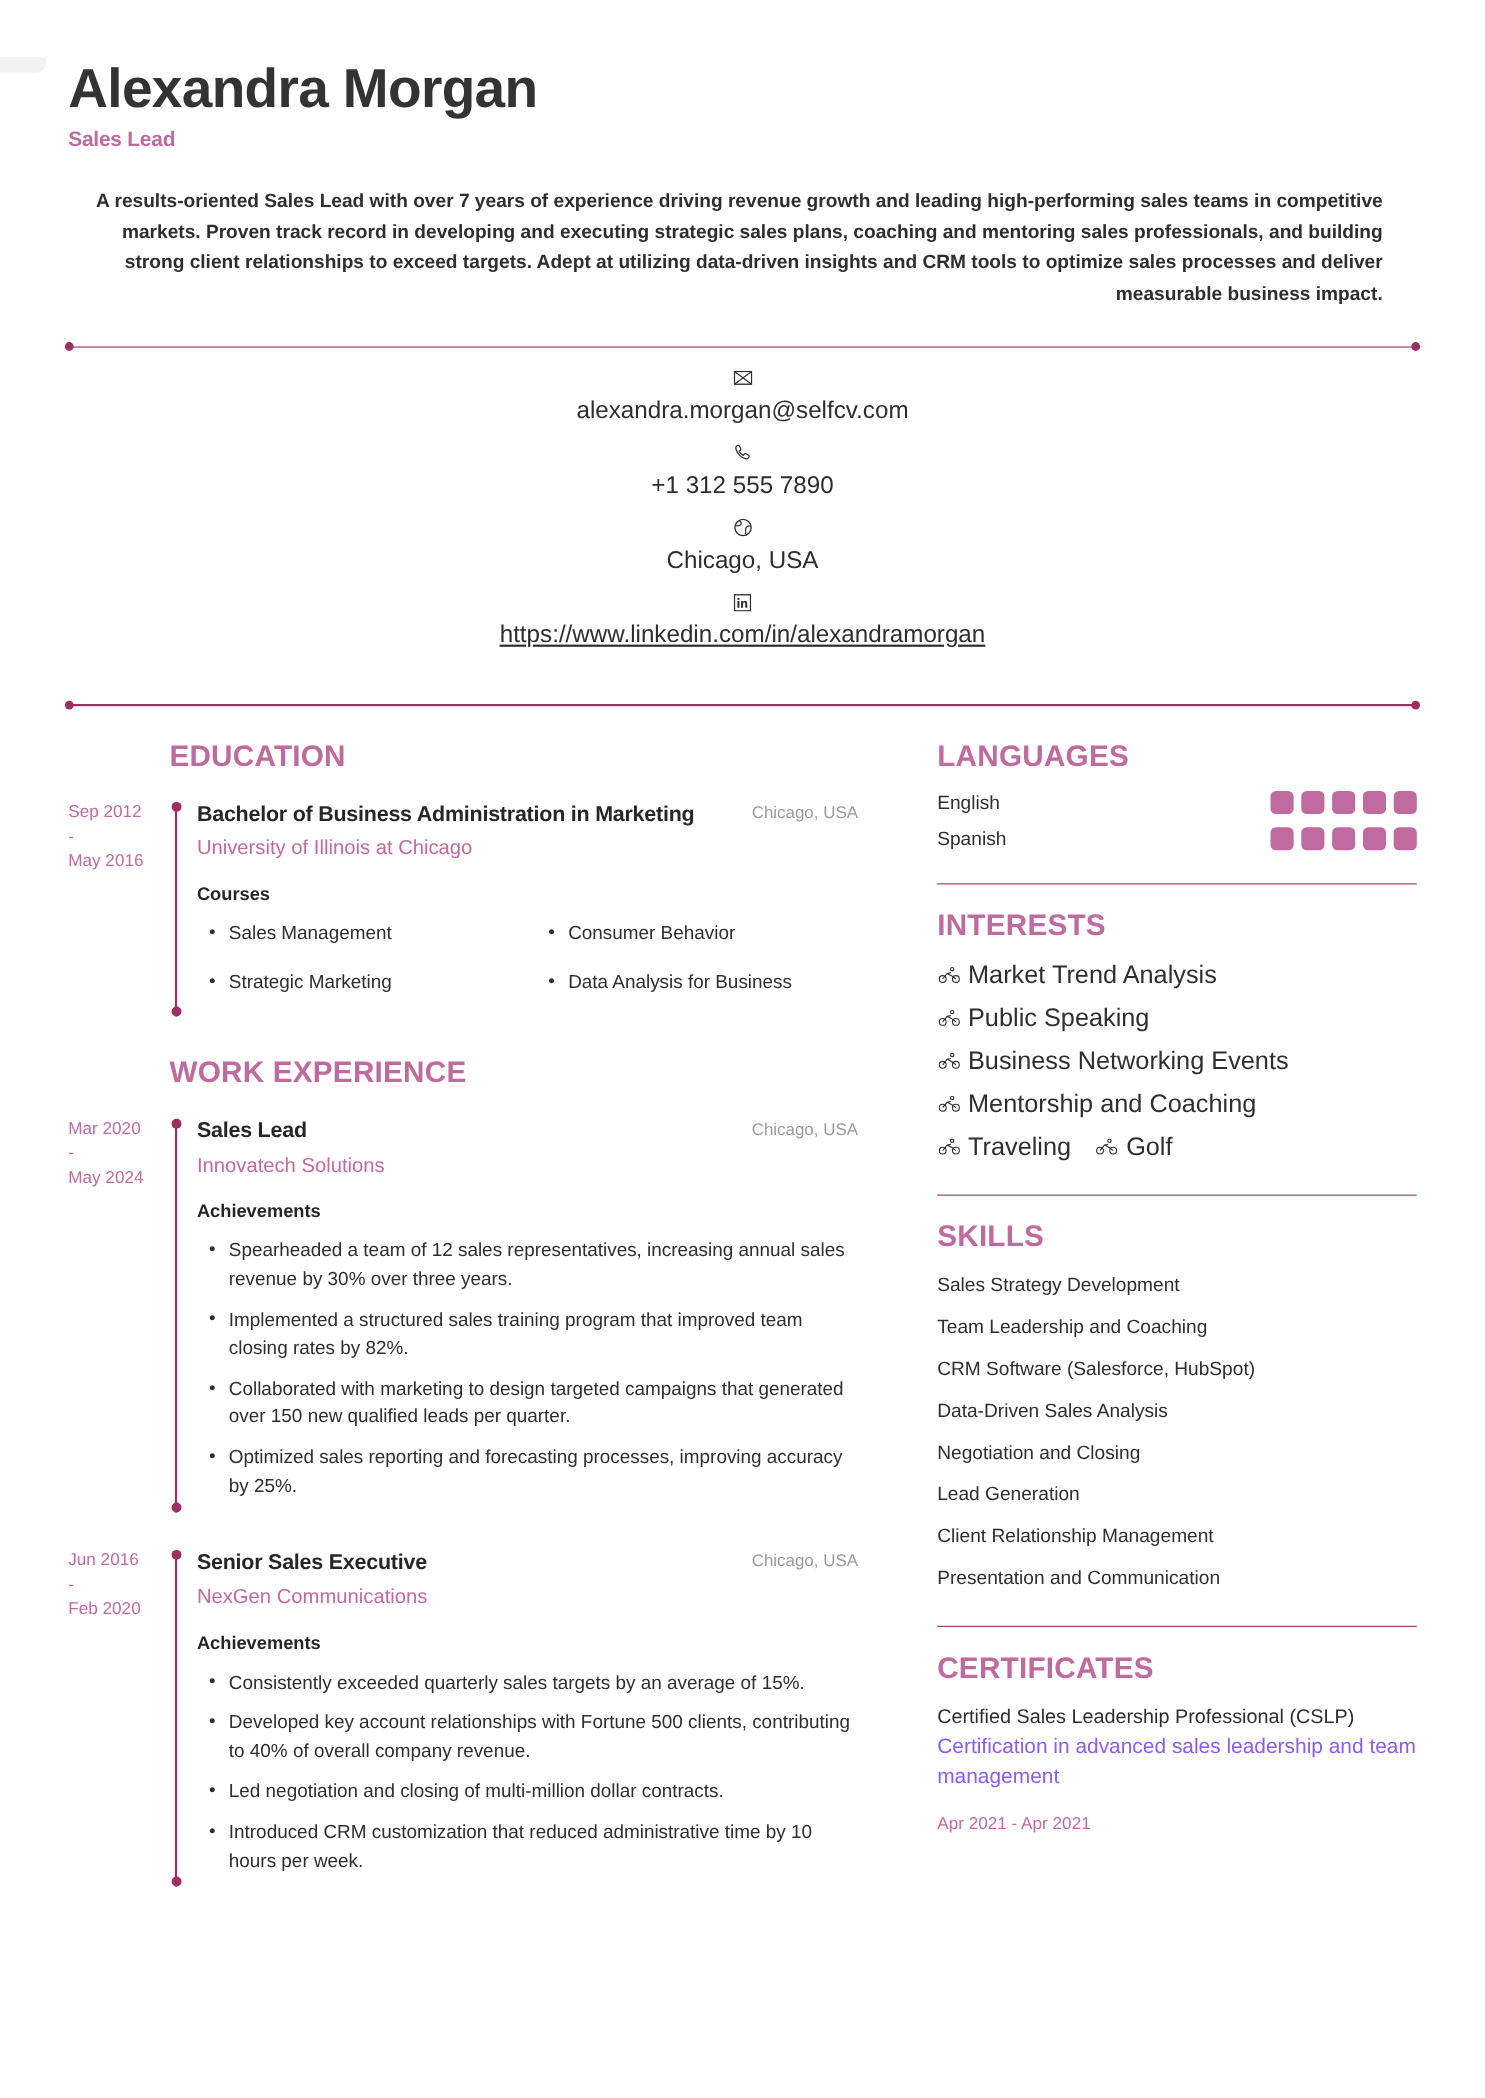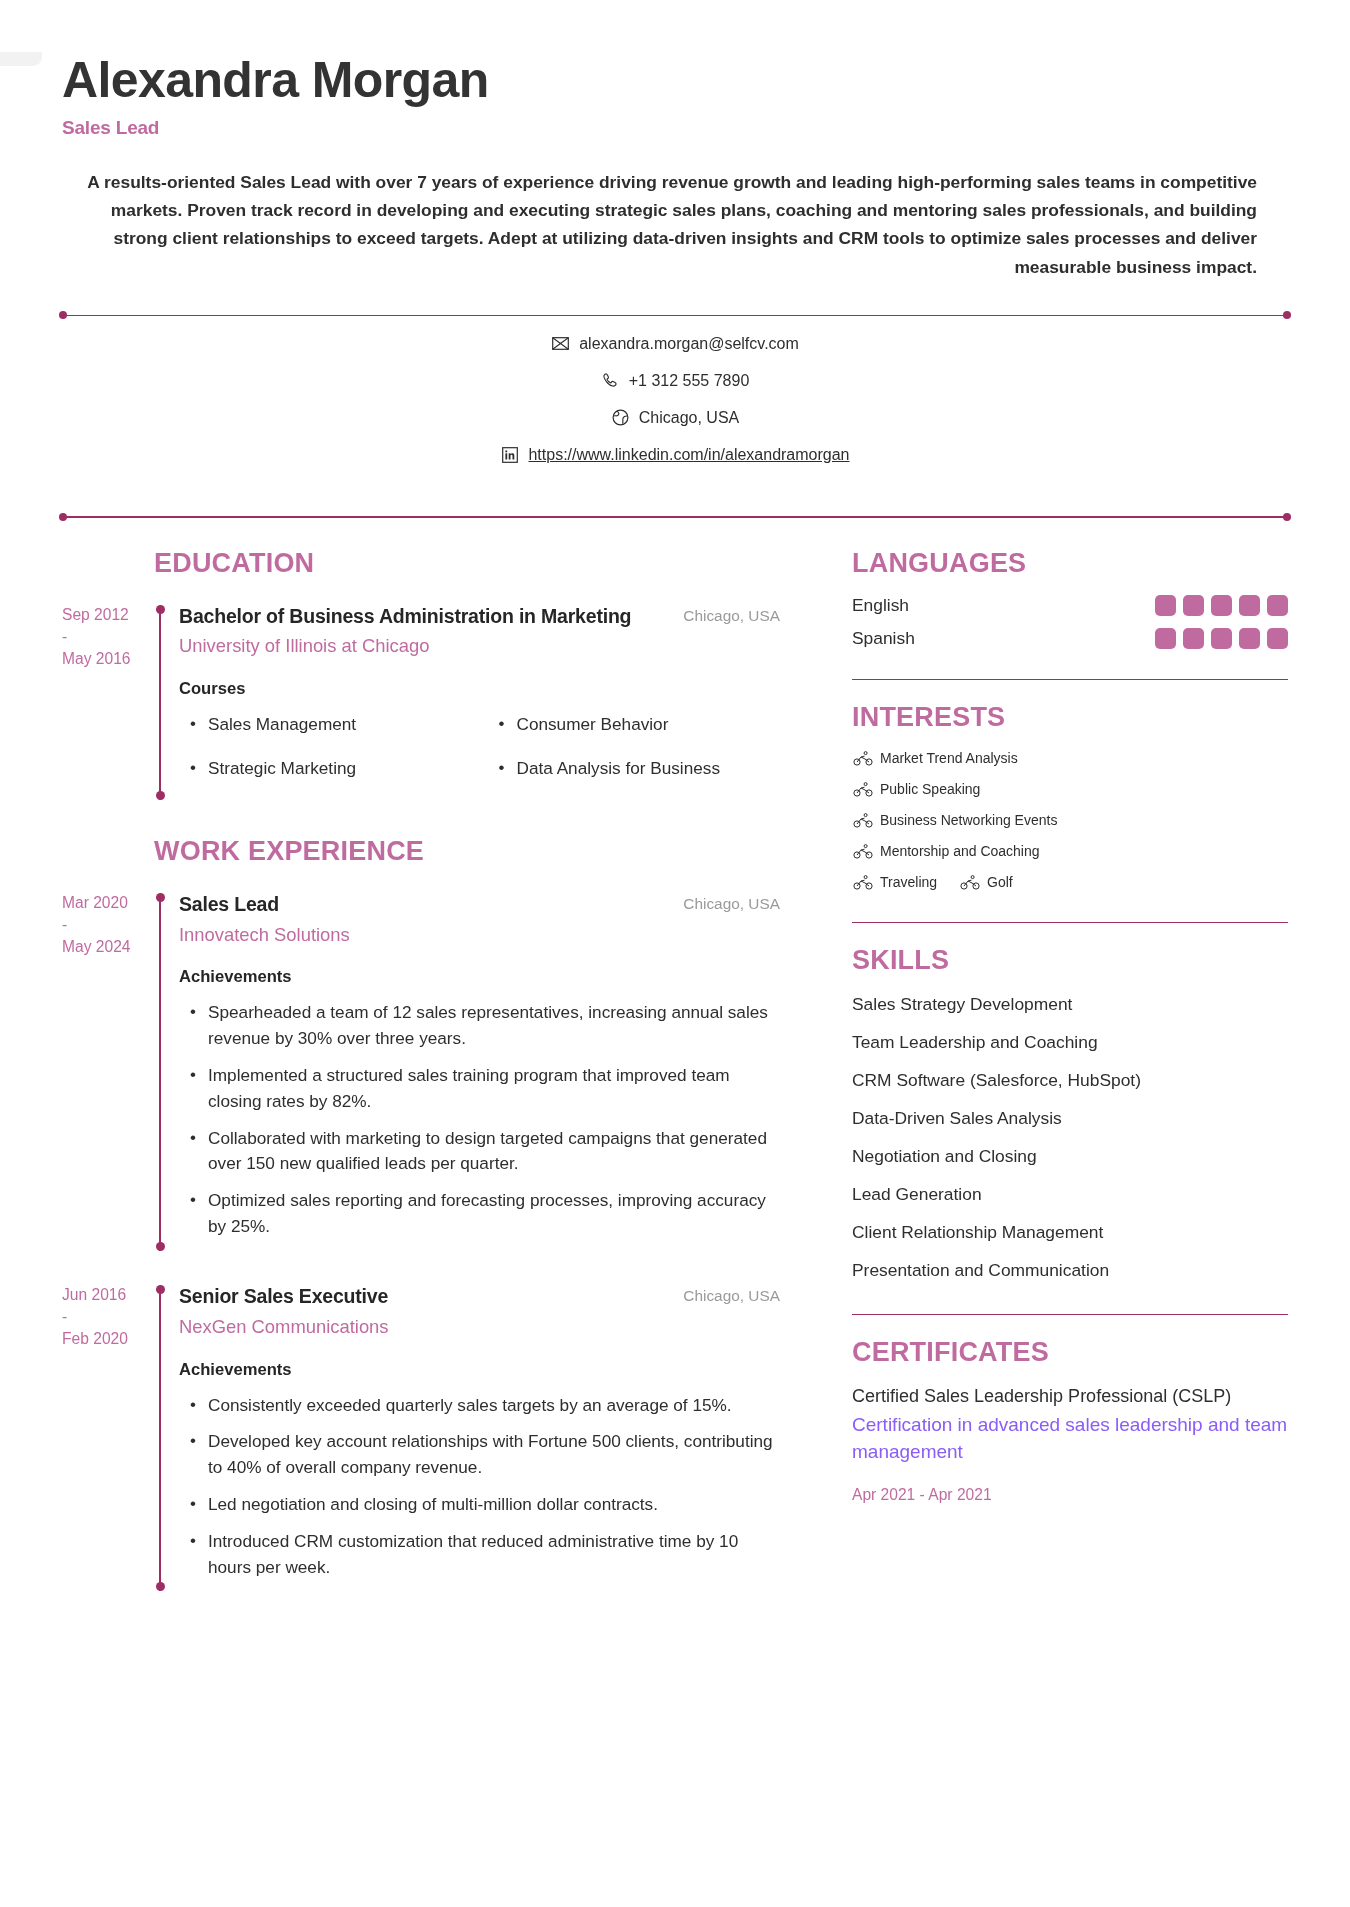--- a/index.html
+++ b/index.html
@@ -34,22 +34,23 @@
   .rule::before, .rule::after {
     content: ""; position: absolute; width: 8px; height: 8px;
     border-radius: 50%; background: #9e2d63; top: -3.3px;
   }
   .rule::before { left: -3px; }
   .rule::after  { right: -3px; }
 
   .contact { padding: 18px 0 14px; }
   .contact-row {
     display: flex; align-items: center; justify-content: center;
-    gap: 9px; font-size: 16px; line-height: 1; margin: 0 0 18px;
+    gap: 9px; font-size: 22px; line-height: 1; margin: 0 0 18px;
     color: #2e2e2e;
+    flex-direction: column;
   }
   .contact-row:last-child { margin-bottom: 4px; }
   .contact-row .ic {
     display: inline-flex; align-items: center; justify-content: center;
     width: 19px; height: 19px; flex: 0 0 19px;
   }
   .contact-link { text-decoration: underline; color: #2e2e2e; }
 
   
   .cols { display: flex; margin-top: 30px; gap: 16px; }
@@ -127,21 +128,21 @@
   }
   .lang-name { font-size: 17.4px; color: #2e2e2e; }
   .pips { display: flex; gap: 7px; }
   .pip {
     width: 21px; height: 21px; border-radius: 5px; background: #c06ba0;
   }
 
   .interest-list { display: flex; flex-wrap: wrap; }
   .interest {
     display: flex; align-items: center; gap: 7px;
-    font-size: 14px; color: #2e2e2e; margin-bottom: 12px;
+    font-size: 23px; color: #2e2e2e; margin-bottom: 12px;
     width: 100%;
   }
   .interest.inline { width: auto; margin-right: 22px; }
   .interest .ic { width: 21px; height: 19px; flex: 0 0 21px;
     display: inline-flex; align-items: center; justify-content: center; }
 
   .skill {
     font-size: 17.4px; line-height: 1.44; color: #2e2e2e; margin-bottom: 13px;
   }
 

